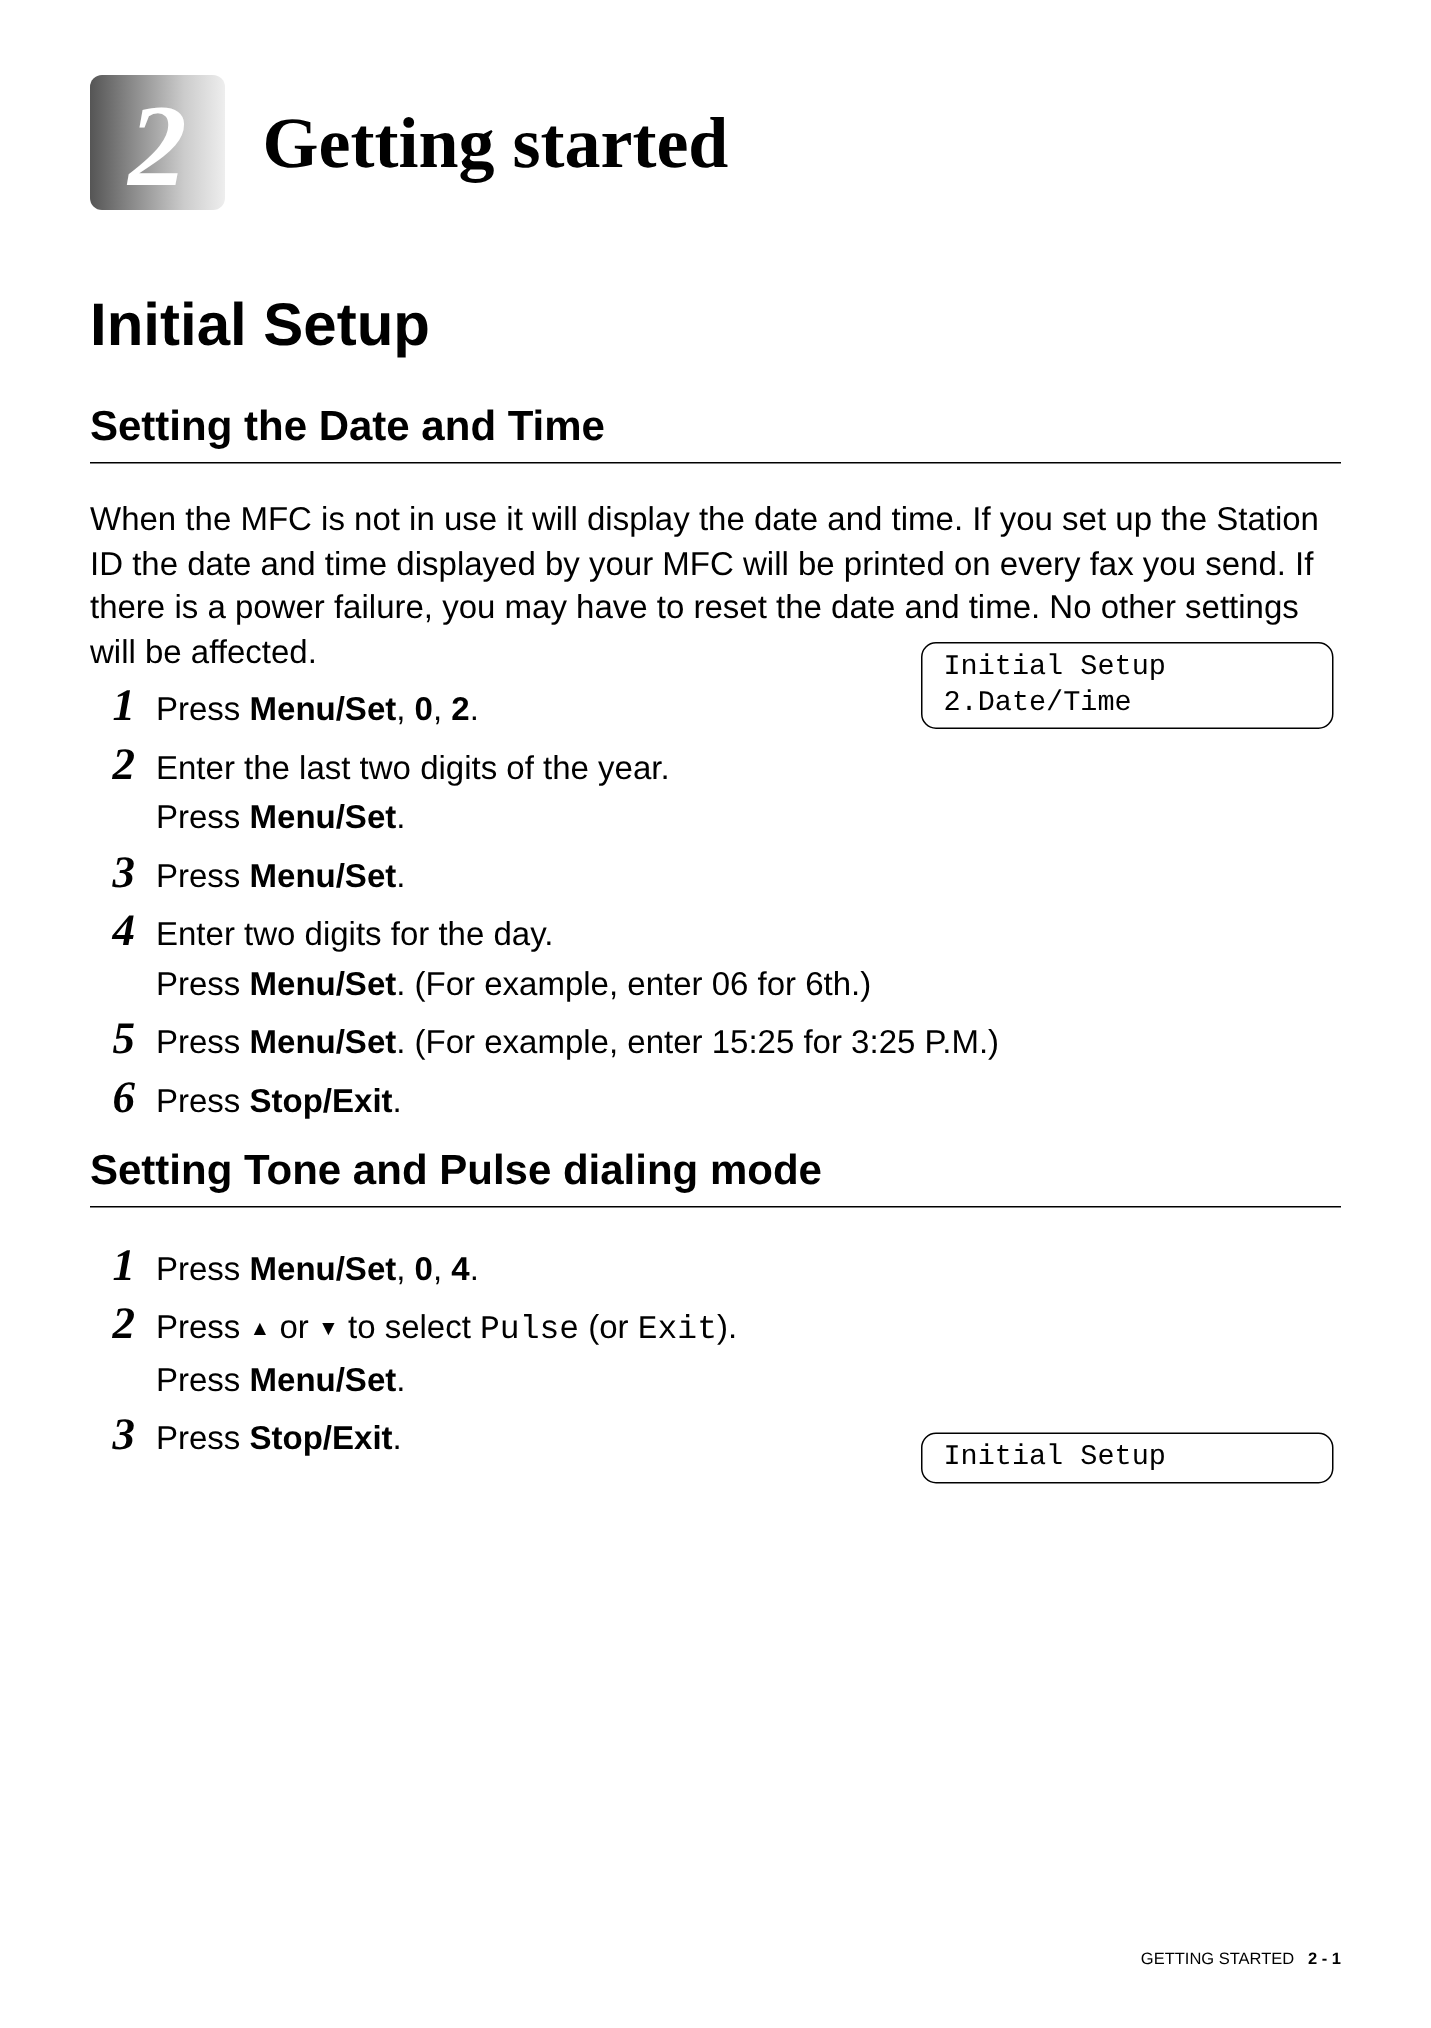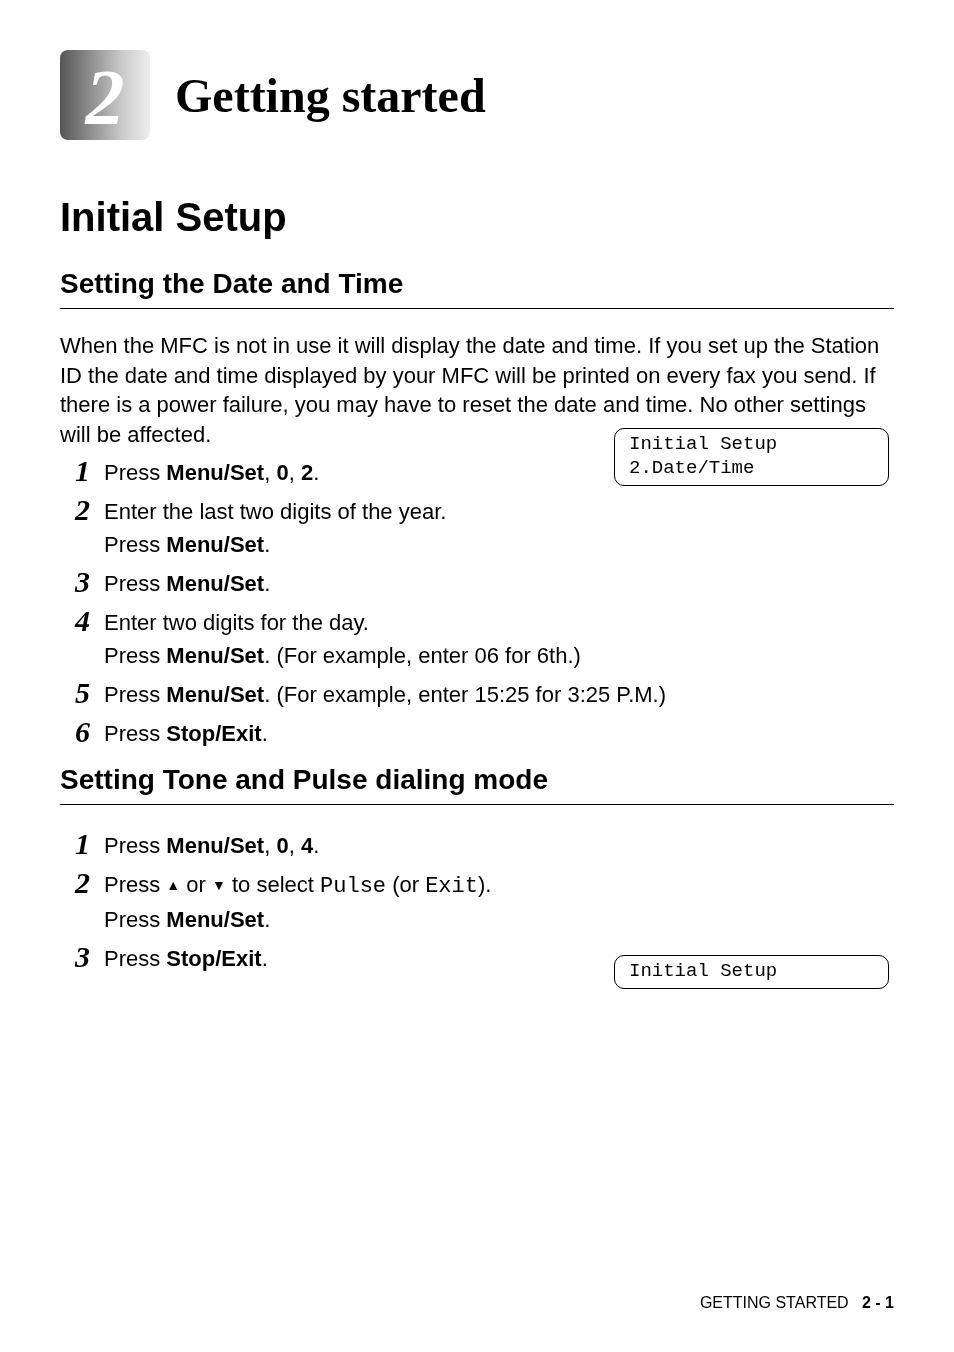--- a/index.html
+++ b/index.html
@@ -111,21 +111,21 @@
       right: 65px;
     }
     .lcd-2 {
       top: 955px;
       right: 65px;
     }
     .footer {
       position: absolute;
       bottom: 40px;
       right: 60px;
-      font-size: 16px;
+      font-size: 11px;
       font-family: Arial, Helvetica, sans-serif;
     }
     .footer-page {
       font-weight: bold;
     }
     .arrow-up::before {
       content: "▲";
       font-size: 14px;
       vertical-align: middle;
     }

